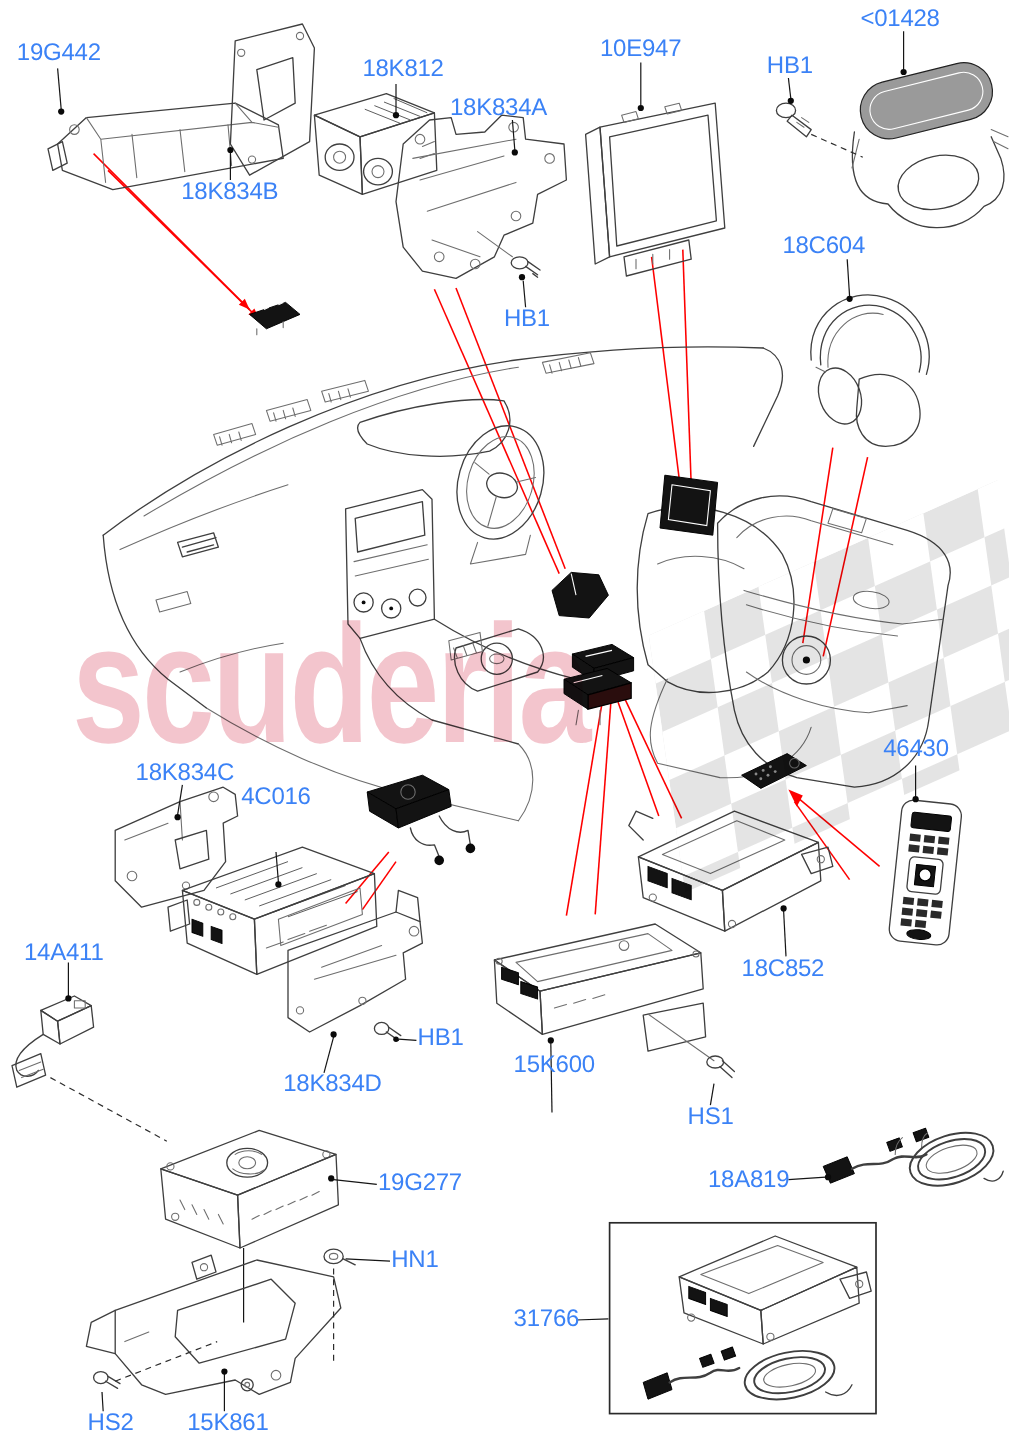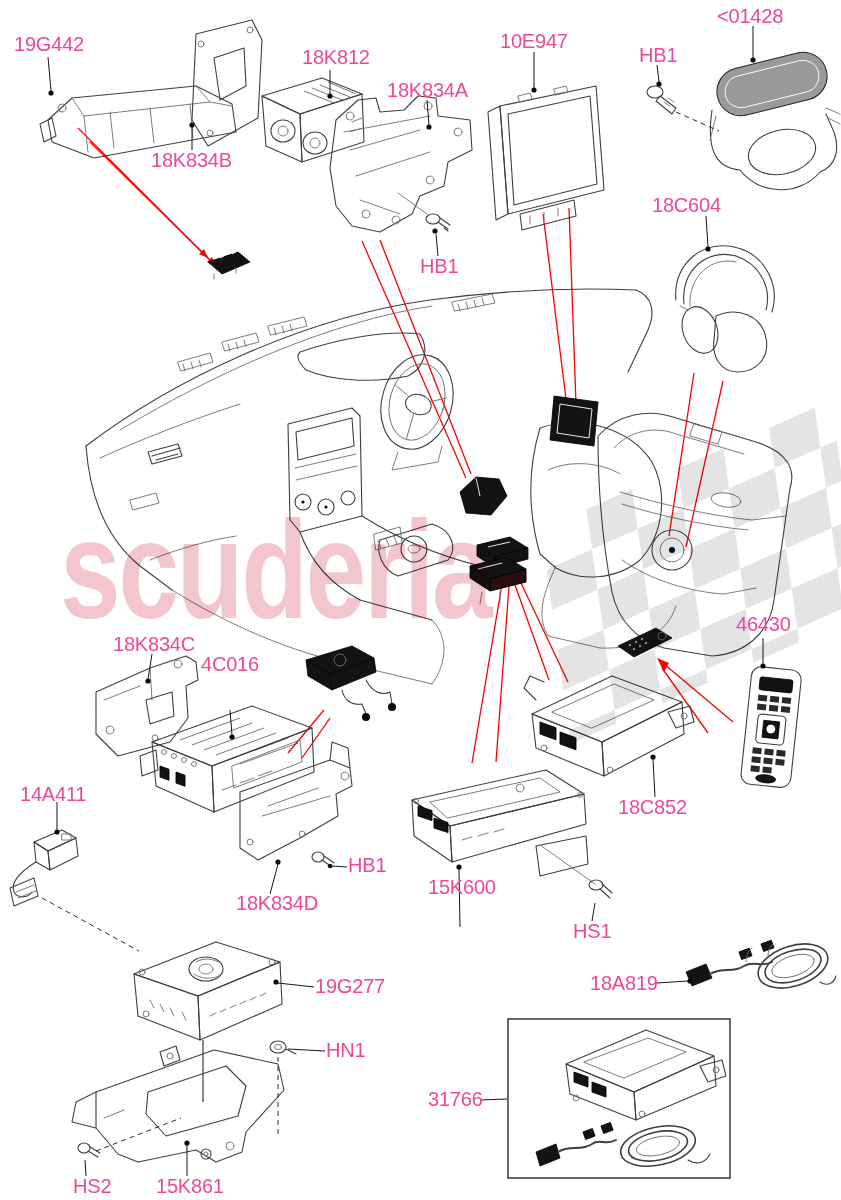--- a/index.html
+++ b/index.html
@@ -1,18 +1,18 @@
 <!DOCTYPE html>
 <html><head>
 <meta charset="utf-8">
 <style>
   html,body{margin:0;padding:0;background:#fff;}
   #stage{position:relative;width:841px;height:1200px;background:#fff;overflow:hidden;
          font-family:"Liberation Sans",sans-serif;}
-  .callout{position:absolute;font:20px/1.05 "Liberation Sans",sans-serif;color:#ec4899;
+  .callout{position:absolute;font:20px/1.05 "Liberation Sans",sans-serif;color:#3b82f6;
            letter-spacing:-0.2px;white-space:nowrap;cursor:pointer;}
   #wm-brand{position:absolute;left:60px;top:500px;font:bold 140px/1 "Liberation Sans",sans-serif;
             color:rgba(214,62,88,0.30);transform:scaleX(0.78);transform-origin:left top;
             letter-spacing:-3px;mix-blend-mode:multiply;pointer-events:none;}
   #wm-sub{position:absolute;left:64px;top:630px;font:44px/1 "Liberation Sans",sans-serif;
           color:#d7d7d7;letter-spacing:40px;word-spacing:18px;mix-blend-mode:multiply;pointer-events:none;}
   #checker{position:absolute;left:542px;top:468px;width:318px;height:208px;opacity:.5;
            transform:rotate(-24deg) skewX(-16deg);mix-blend-mode:multiply;pointer-events:none;
            background-image:conic-gradient(#c9c9c9 0 25%,transparent 0 50%,#c9c9c9 0 75%,transparent 0);
            background-size:100px 78px;}
@@ -495,21 +495,21 @@
         <circle class="dot" cx="187" cy="1143" r="2.6"></circle>
   </g>
 </svg>
 
 <div id="checker"></div>
 <div id="wm-brand">scuderia</div>
 
 <div class="callout" style="left:14px;top:34px">19G442</div>
 <div class="callout" style="left:151px;top:150px">18K834B</div>
 <div class="callout" style="left:302px;top:47px">18K812</div>
-<div class="callout" style="left:387px;top:80px">18K834A</div>
+<div class="callout" style="left:375px;top:80px">18K834A</div>
 <div class="callout" style="left:500px;top:31px">10E947</div>
 <div class="callout" style="left:639px;top:45px">HB1</div>
 <div class="callout" style="left:717px;top:6px">&lt;01428</div>
 <div class="callout" style="left:652px;top:195px">18C604</div>
 <div class="callout" style="left:420px;top:256px">HB1</div>
 <div class="callout" style="left:113px;top:634px">18K834C</div>
 <div class="callout" style="left:201px;top:654px">4C016</div>
 <div class="callout" style="left:736px;top:614px">46430</div>
 <div class="callout" style="left:20px;top:784px">14A411</div>
 <div class="callout" style="left:618px;top:797px">18C852</div>

